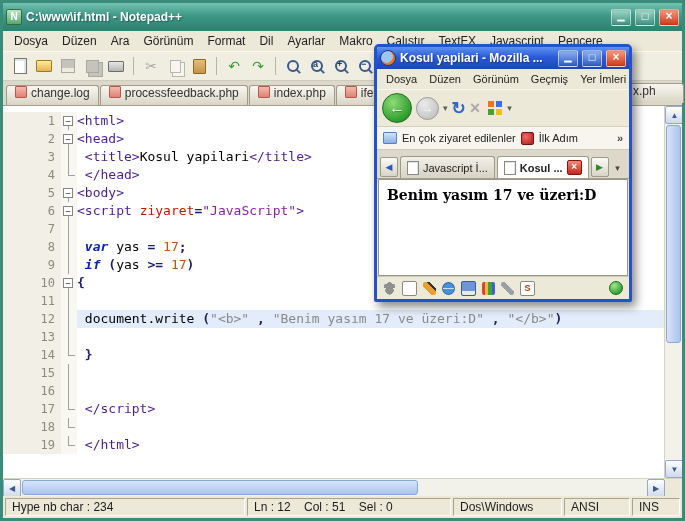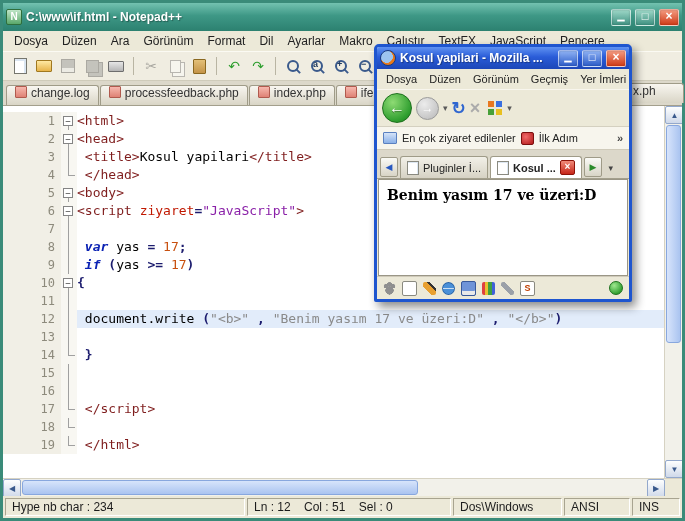--- a/index.html
+++ b/index.html
@@ -61,21 +61,21 @@
   .lnum{width:52px;text-align:right;padding-right:6px;color:#8d8a7c;background:#f1efe6;font-size:12px}
   .fold{width:16px;position:relative;background:#f8f7f2;flex:none}
   .fold-v::before{content:"";position:absolute;left:7px;top:0;bottom:0;width:1px;background:#a0a0a0}
   .fold-end::before{content:"";position:absolute;left:7px;top:0;height:10px;width:1px;background:#a0a0a0}
   .fold-end::after{content:"";position:absolute;left:7px;top:9px;width:7px;height:1px;background:#a0a0a0}
   .fold-box::before{content:"−";position:absolute;left:2px;top:4px;width:10px;height:10px;border:1px solid #848484;
     background:#fff;font-size:9px;line-height:9px;text-align:center;color:#444;box-sizing:border-box}
   .fold-box::after{content:"";position:absolute;left:7px;top:14px;bottom:0;width:1px;background:#a0a0a0}
   .lcode{flex:1;white-space:pre;color:#000}
   .eline.cur .lcode{background:#e2ecfa}
-  .tk-tag{color:#7f1d1d}.tk-attr{color:#c01800}.tk-val{color:#8a20a8}
+  .tk-tag{color:#4c1d95}.tk-attr{color:#c01800}.tk-val{color:#8a20a8}
   .tk-kw{color:#0b22b4;font-weight:bold;font-style:italic}
   .tk-num{color:#c8500f}.tk-str{color:#8a8a8a}
   .tk-op{color:#1c1c6e;font-weight:bold}.tk-plain{color:#000}
   
   .vscroll{position:absolute;top:0;right:0;bottom:0;width:17px;background:#f2f1ea;border-left:1px solid #d6d2c2;
     display:flex;flex-direction:column}
   .sb-btn{height:16px;width:100%;background:linear-gradient(#fdfefe,#cfd9ea);border:1px solid #93a8cc;border-radius:2px;
     color:#39598c;font-size:8px;display:flex;align-items:center;justify-content:center}
   .sb-thumb-v{flex:0 0 58%;margin:1px 1px;background:linear-gradient(90deg,#d7e4fb,#aac4f0);border:1px solid #88a7de;border-radius:3px}
   .sb-fill{flex:1}
@@ -176,21 +176,21 @@
       <div class="menu-item">Dosya</div>
       <div class="menu-item">Düzen</div>
       <div class="menu-item">Ara</div>
       <div class="menu-item">Görünüm</div>
       <div class="menu-item">Format</div>
       <div class="menu-item">Dil</div>
       <div class="menu-item">Ayarlar</div>
       <div class="menu-item">Makro</div>
       <div class="menu-item">Çalıştır</div>
       <div class="menu-item">TextFX</div>
-      <div class="menu-item">JavaScript</div>
+      <div class="menu-item">Javascript</div>
       <div class="menu-item">Pencere</div>
     </div>
   <div class="npp-toolbar">
       <div class="tbtn">
         <span class="csi csi-page"></span>
       </div>
       <div class="tbtn">
         <span class="csi csi-folder"></span>
       </div>
       <div class="tbtn dis">
@@ -415,21 +415,21 @@
     <span class="bm-folder-icon"></span>
     <span class="bm-label">En çok ziyaret edilenler</span>
     <span class="bm-red-icon"></span>
     <span class="bm-label">İlk Adım</span>
     <span class="bm-chevron">»</span>
   </div>
   <div class="ff-tabbar">
     <span class="tab-scroll left">◀</span>
     <div class="fftab">
       <span class="fftab-page-icon"></span>
-      <span>Pluginler İ...</span>
+      <span>Javascript İ...</span>
     </div>
     <div class="fftab active">
       <span class="fftab-page-icon"></span>
       <span>Kosul ...</span>
       <span class="fftab-close"></span>
     </div>
     <span class="tab-scroll right">▶</span>
     <span class="tab-list-btn">▾</span>
   </div>
   <div class="ff-content">

